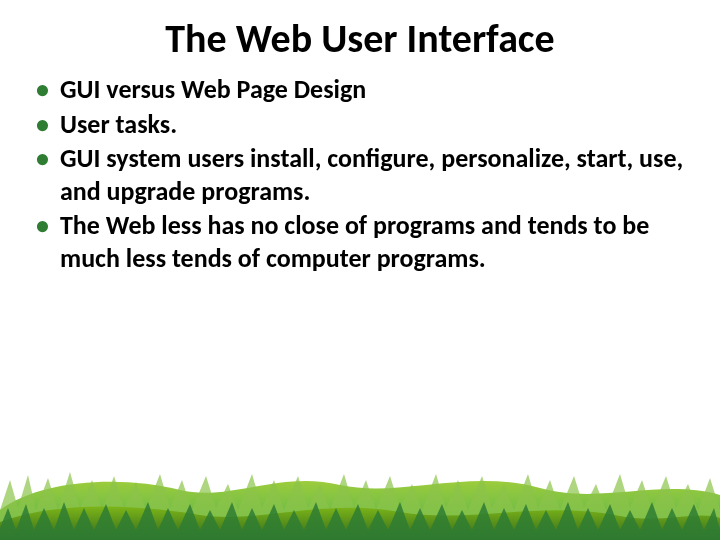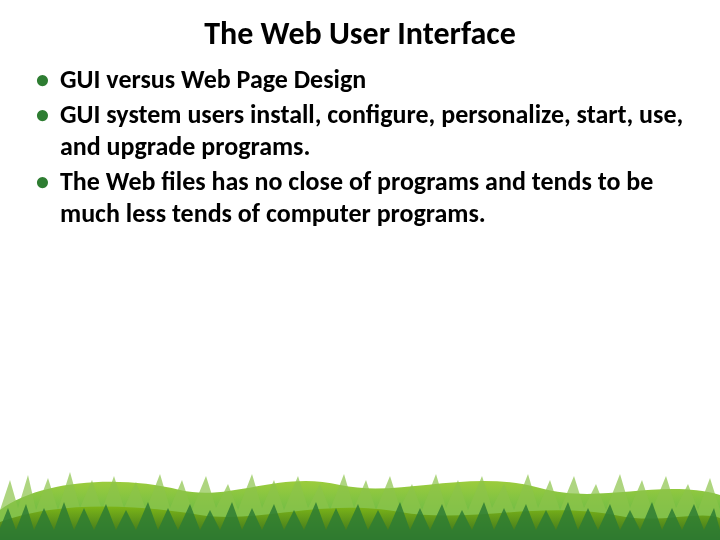--- a/index.html
+++ b/index.html
@@ -13,21 +13,21 @@
     position: relative;
   }
   .slide {
     width: 720px;
     height: 540px;
     position: relative;
     box-sizing: border-box;
   }
   .title {
     text-align: center;
-    font-size: 32px;
+    font-size: 40px;
     font-weight: 700;
     color: #000;
     padding-top: 14px;
     padding-bottom: 6px;
   }
   .content {
     padding: 4px 30px 0 30px;
   }
   ul.bullets {
     list-style: none;
@@ -71,28 +71,31 @@
 
   <div class="title">The Web User Interface</div>
 
   <div class="content">
     <ul class="bullets">
 
       <li>
         <span class="b">GUI versus Web Page Design</span>
       </li>
 
+      <li>
+        <span>User tasks.</span>
+      </li>
 
       <li>
         <span class="u">GUI system </span><span>users install, configure, personalize, start, use, and upgrade programs.</span>
       </li>
 
 
       <li>
-        <span class="u">The Web </span><span>files has </span><span class="b">no close of programs </span><span>and tends to be much </span><span class="b">less tends </span><span>of computer programs.</span>
+        <span class="u">The Web </span><span>less has </span><span class="b">no close of programs </span><span>and tends to be much </span><span class="b">less tends </span><span>of computer programs.</span>
       </li>
 
     </ul>
   </div>
 
   <svg class="grass" viewBox="0 0 720 90" preserveAspectRatio="none">
     <defs>
       <linearGradient id="g1" x1="0" y1="0" x2="0" y2="1">
         <stop offset="0%" stop-color="#9ccc3c"></stop>
         <stop offset="100%" stop-color="#4caf50"></stop>

